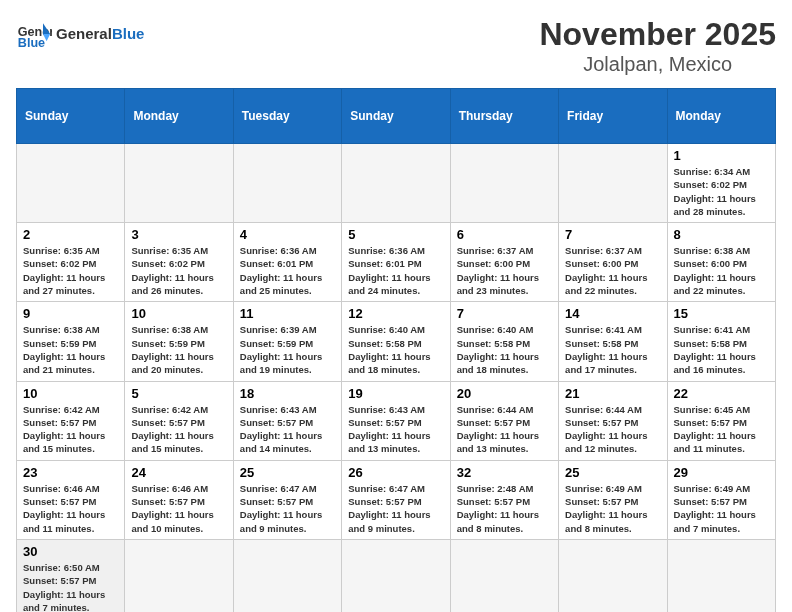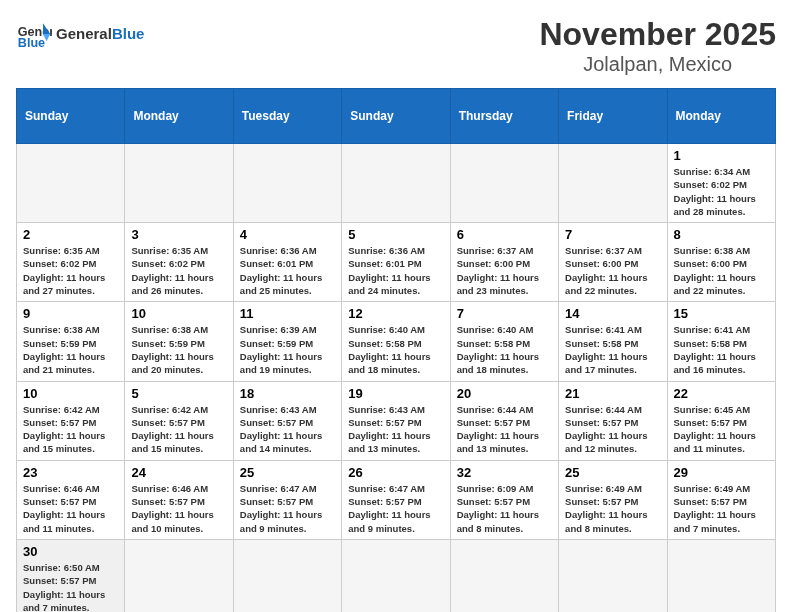--- a/index.html
+++ b/index.html
@@ -308,21 +308,21 @@
         </td>
         <td>
           <div class="day-number">26</div>
           <div class="day-info">Sunrise: 6:47 AM
 Sunset: 5:57 PM
 Daylight: 11 hours
 and 9 minutes.</div>
         </td>
         <td>
           <div class="day-number">32</div>
-          <div class="day-info">Sunrise: 6:09 AM
+          <div class="day-info">Sunrise: 2:48 AM
 Sunset: 5:57 PM
 Daylight: 11 hours
 and 8 minutes.</div>
         </td>
         <td>
           <div class="day-number">25</div>
           <div class="day-info">Sunrise: 6:49 AM
 Sunset: 5:57 PM
 Daylight: 11 hours
 and 8 minutes.</div>

